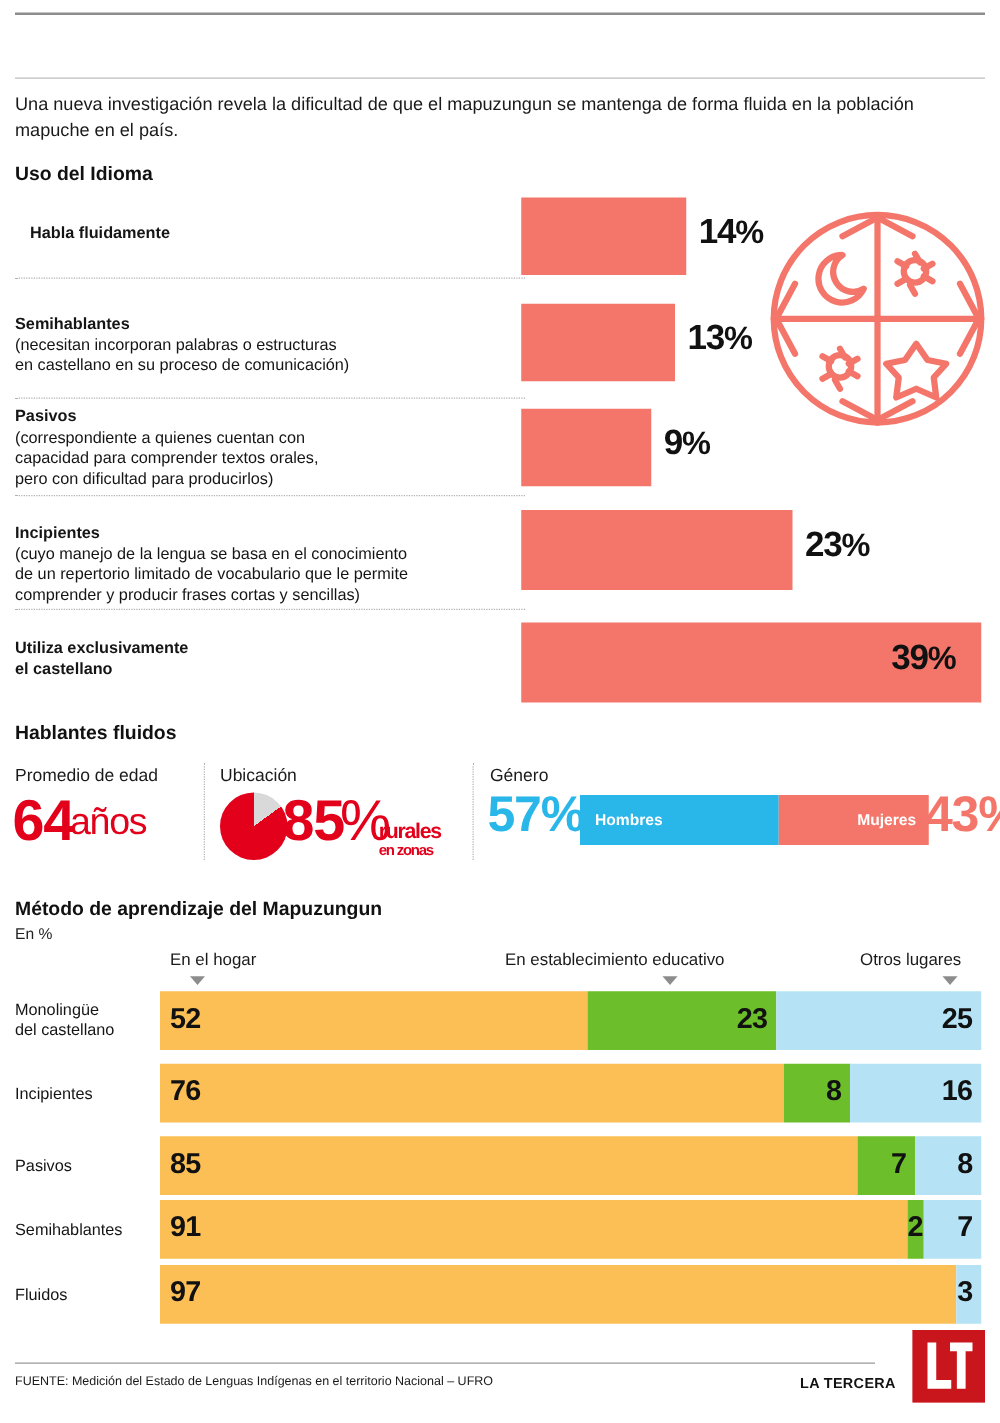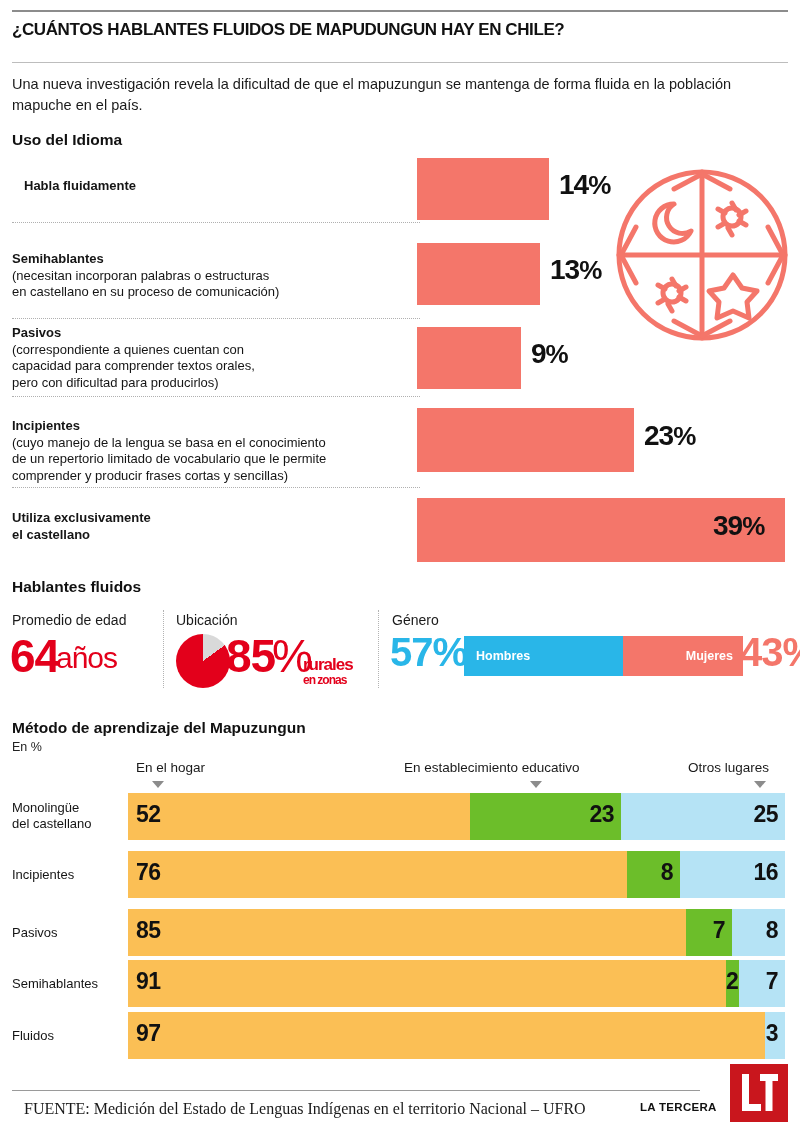--- a/index.html
+++ b/index.html
@@ -65,33 +65,32 @@
   .caret{position:absolute;width:0;height:0;
          border-left:6px solid transparent;border-right:6px solid transparent;
          border-top:7px solid #8c8c8c;}
   .m-label{position:absolute;font-size:13px;line-height:16px;color:#151515;text-align:left;}
   .seg{position:absolute;height:47px;}
   .seg-val{position:absolute;font-size:23px;font-weight:bold;color:#111;
            letter-spacing:-0.5px;font-family:"Liberation Sans Narrow","Liberation Sans",sans-serif;}
 
   
   .rule-foot{position:absolute;left:12px;top:1090px;width:688px;height:1px;background:#9a9a9a;}
-  .source{position:absolute;left:24px;top:1100px;font-size:16px;color:#1a1a1a;font-family:Liberation Serif, serif;}
+  .source{position:absolute;left:12px;top:1100px;font-size:10px;color:#1a1a1a;}
   .brand{position:absolute;left:640px;top:1101px;font-size:11.5px;font-weight:bold;
          letter-spacing:0.3px;color:#111;}
   .lt-logo{position:absolute;left:730px;top:1064px;width:58px;height:58px;background:#c9161d;}
   .lt-logo svg{display:block;}
 </style>
 </head>
 <body>
 
 <div class="page">
 
   <div class="rule-top"></div>
-  <div class="headline">¿CUÁNTOS HABLANTES FLUIDOS DE MAPUDUNGUN HAY EN CHILE?</div>
   <div class="rule-2"></div>
   <div class="standfirst">Una nueva investigación revela la dificultad de que el mapuzungun se mantenga de forma fluida en la población mapuche en el país.</div>
 
   <div class="sect-title" id="t-uso">Uso del Idioma</div>
 
   <div id="usage-zone"></div>
 
   <div class="emblem">
     <svg viewBox="0 0 180 180" width="180" height="180">
       <g fill="none" stroke="#f4766a" stroke-width="5" stroke-linecap="round" stroke-linejoin="round">

